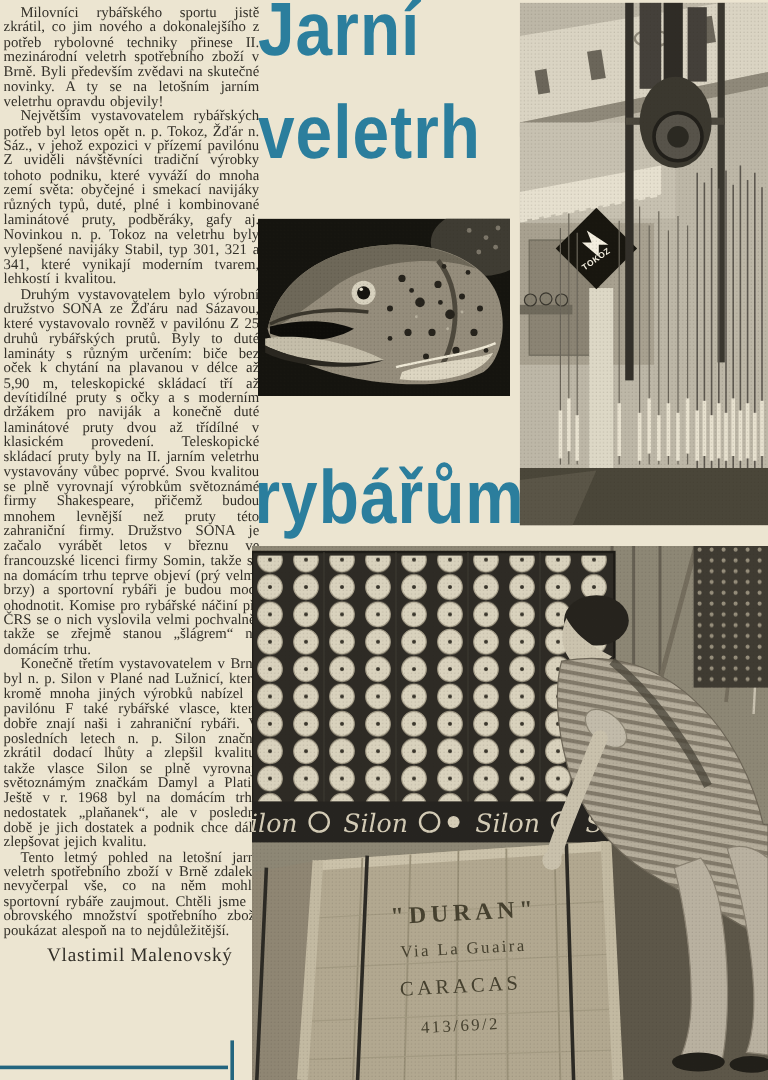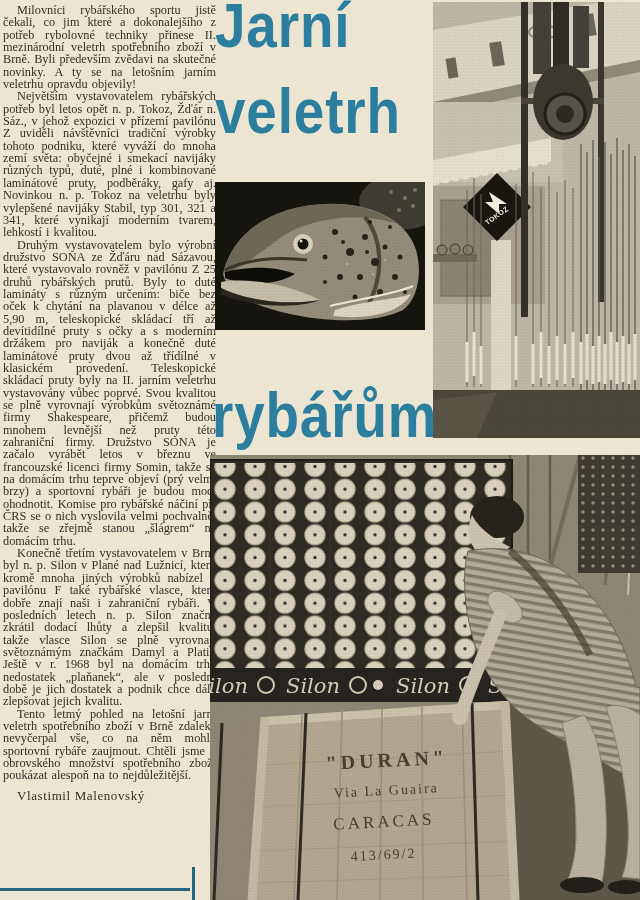--- a/index.html
+++ b/index.html
@@ -11,22 +11,22 @@
   
   .article{
     position:absolute; left:3px; top:4px; width:213px; height:884px;
     overflow:hidden; color:#322f28;
   }
   .article p{
     margin:0; font-size:12.3px; line-height:12.35px;
     text-align:justify; text-indent:14px; word-spacing:1px;
   }
   .author{
-    margin-top:6px; text-align:left; padding-left:14px;
-    font-size:13px; letter-spacing:0.6px; color:#322f28;
+    margin-top:6px; text-align:center; padding-left:14px;
+    font-size:16px; letter-spacing:0.6px; color:#322f28;
   }
   
   .title-line{
     position:absolute; left:215px;
     font-family:"Liberation Sans", sans-serif; font-weight:bold;
     font-size:63px; line-height:63px; color:#2b7e9d;
     transform:scaleX(0.87); transform-origin:left top;
     letter-spacing:1px; white-space:nowrap;
   }
   .tl1{top:-6px;}
@@ -41,21 +41,21 @@
   
   .rule-h{position:absolute; left:0; top:888px; width:190px; height:3px; background:#23657f;}
   .rule-v{position:absolute; left:192px; top:867px; width:3px; height:33px; background:#23657f;}
 </style>
 </head>
 <body>
 
 <div class="page">
 
   <div class="article">
-    <p>Milovníci rybářského sportu jistě čekali, co jim které a dokonalejšího z potřeb rybolovné techniky přinese II. mezinárodní veletrh spotřebního zboží v Brně. Byli především zvědavi na skutečné novinky. A ty se na letošním jarním veletrhu opravdu objevily!</p>
+    <p>Milovníci rybářského sportu jistě zkrátil, co jim nového a dokonalejšího z potřeb rybolovné techniky přinese II. mezinárodní veletrh spotřebního zboží v Brně. Byli především zvědavi na skutečné novinky. A ty se na letošním jarním veletrhu opravdu objevily!</p>
     <p>Největším vystavovatelem rybářských potřeb byl letos opět n. p. Tokoz, Žďár n. Sáz., v jehož expozici v přízemí pavilónu Z uviděli návštěvníci tradiční výrobky tohoto podniku, které vyváží do mnoha zemí světa: obyčejné i smekací navijáky různých typů, duté, plné i kombinované laminátové pruty, podběráky, gafy aj. Novinkou n. p. Tokoz na veletrhu byly vylepšené navijáky Stabil, typ 301, 321 a 341, které vynikají moderním tvarem, lehkostí i kvalitou.</p>
     <p>Druhým vystavovatelem bylo výrobní družstvo SONA ze Žďáru nad Sázavou, které vystavovalo rovněž v pavilónu Z 25 druhů rybářských prutů. Byly to duté lamináty s různým určením: biče bez oček k chytání na plavanou v délce až 5,90 m, teleskopické skládací tří až devítidílné pruty s očky a s moderním držákem pro naviják a konečně duté laminátové pruty dvou až třídílné v klasickém provedení. Teleskopické skládací pruty byly na II. jarním veletrhu vystavovány vůbec poprvé. Svou kvalitou se plně vyrovnají výrobkům světoznámé firmy Shakespeare, přičemž budou mnohem levnější než pruty této zahraniční firmy. Družstvo SONA je začalo vyrábět letos v březnu ve francouzské licenci firmy Somin, takže se na domácím trhu teprve objeví (prý velmi brzy) a sportovní rybáři je budou moci ohodnotit. Komise pro rybářské náčiní při ČRS se o nich vyslovila velmi pochvalně, takže se zřejmě stanou „šlágrem“ na domácím trhu.</p>
     <p>Konečně třetím vystavovatelem v Brně byl n. p. Silon v Plané nad Lužnicí, který kromě mnoha jiných výrobků nabízel v pavilónu F také rybářské vlasce, které dobře znají naši i zahraniční rybáři. V posledních letech n. p. Silon značně zkrátil dodací lhůty a zlepšil kvalitu, takže vlasce Silon se plně vyrovnají světoznámým značkám Damyl a Platil. Ještě v r. 1968 byl na domácím trhu nedostatek „plaňanek“, ale v poslední době je jich dostatek a podnik chce dále zlepšovat jejich kvalitu.</p>
     <p>Tento letmý pohled na letošní jarní veletrh spotřebního zboží v Brně zdaleka nevyčerpal vše, co na něm mohlo sportovní rybáře zaujmout. Chtěli jsme z obrovského množství spotřebního zboží poukázat alespoň na to nejdůležitější.</p>
     <div class="author">Vlastimil Malenovský</div>
   </div>
 
   <div>
     <div class="title-line tl1">Jarní</div>
     <div class="title-line tl2">veletrh</div>

